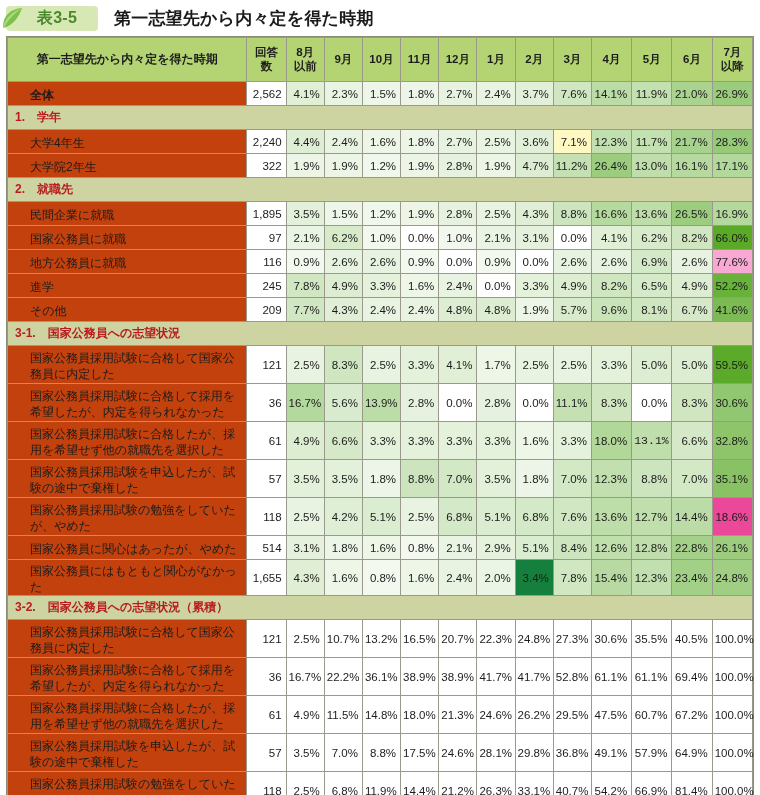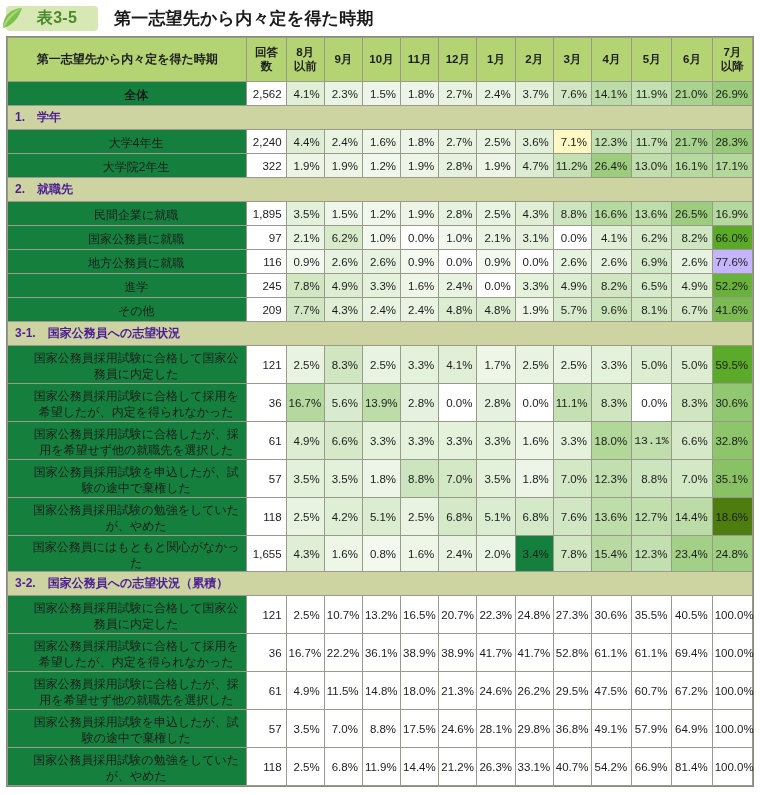--- a/index.html
+++ b/index.html
@@ -90,27 +90,27 @@
   thead th .two { display: block; }
 
   
   td.section {
     background: #cdd4a2;
     font-weight: bold;
     font-size: 12px;
     text-align: left;
     padding: 3px 0 3px 7px;
     height: 22px;
-    color: #4c1d95;
+    color: #b91c1c;
   }
 
   
   td.label {
-    background: #15803d;
-    text-align: center;
+    background: #c2410c;
+    text-align: left;
     padding: 3px 4px 0 22px;
     font-size: 12px;
     line-height: 1.35;
     color: #1c1c1c;
   }
   td.label.total { font-weight: bold; }
   td.label.two-line { height: 38px; }
   td.label.one-line { height: 24px; }
 
   
@@ -304,21 +304,21 @@
           <td class="num" style="background: rgb(231, 243, 224);">2.6%</td>
           <td class="num" style="background: rgb(231, 243, 224);">2.6%</td>
           <td class="num" style="background: rgb(243, 249, 239);">0.9%</td>
           <td class="num" style="background: rgb(255, 255, 255);">0.0%</td>
           <td class="num" style="background: rgb(243, 249, 239);">0.9%</td>
           <td class="num" style="background: rgb(255, 255, 255);">0.0%</td>
           <td class="num" style="background: rgb(231, 243, 224);">2.6%</td>
           <td class="num" style="background: rgb(231, 243, 224);">2.6%</td>
           <td class="num" style="background: rgb(212, 233, 199);">6.9%</td>
           <td class="num" style="background: rgb(231, 243, 224);">2.6%</td>
-          <td class="num" style="background: #c4b5fd;">77.6%</td>
+          <td class="num" style="background: #f9a8d4;">77.6%</td>
         </tr>
         <tr>
           <td class="label one-line">進学</td>
           <td class="cnt">245</td>
           <td class="num" style="background: rgb(208, 231, 194);">7.8%</td>
           <td class="num" style="background: rgb(220, 237, 210);">4.9%</td>
           <td class="num" style="background: rgb(228, 241, 219);">3.3%</td>
           <td class="num" style="background: rgb(238, 246, 232);">1.6%</td>
           <td class="num" style="background: rgb(233, 243, 226);">2.4%</td>
           <td class="num" style="background: rgb(255, 255, 255);">0.0%</td>
@@ -419,21 +419,37 @@
           <td class="num" style="background: rgb(223, 239, 214);">4.2%</td>
           <td class="num" style="background: rgb(219, 237, 208);">5.1%</td>
           <td class="num" style="background: rgb(232, 243, 225);">2.5%</td>
           <td class="num" style="background: rgb(212, 233, 199);">6.8%</td>
           <td class="num" style="background: rgb(219, 237, 208);">5.1%</td>
           <td class="num" style="background: rgb(212, 233, 199);">6.8%</td>
           <td class="num" style="background: rgb(209, 231, 195);">7.6%</td>
           <td class="num" style="background: rgb(189, 221, 169);">13.6%</td>
           <td class="num" style="background: rgb(192, 223, 173);">12.7%</td>
           <td class="num" style="background: rgb(187, 220, 166);">14.4%</td>
-          <td class="num" style="background: #4d7c0f;">18.6%</td>
+          <td class="num" style="background: #ec4899;">18.6%</td>
+        </tr>
+        <tr>
+          <td class="label one-line">国家公務員に関心はあったが、やめた</td>
+          <td class="cnt">514</td>
+          <td class="num" style="background: rgb(229, 241, 221);">3.1%</td>
+          <td class="num" style="background: rgb(236, 245, 231);">1.8%</td>
+          <td class="num" style="background: rgb(238, 246, 232);">1.6%</td>
+          <td class="num" style="background: rgb(244, 249, 240);">0.8%</td>
+          <td class="num" style="background: rgb(234, 244, 228);">2.1%</td>
+          <td class="num" style="background: rgb(230, 242, 222);">2.9%</td>
+          <td class="num" style="background: rgb(219, 237, 208);">5.1%</td>
+          <td class="num" style="background: rgb(206, 230, 191);">8.4%</td>
+          <td class="num" style="background: rgb(192, 223, 173);">12.6%</td>
+          <td class="num" style="background: rgb(192, 222, 172);">12.8%</td>
+          <td class="num" style="background: rgb(164, 208, 137);">22.8%</td>
+          <td class="num" style="background: rgb(157, 204, 127);">26.1%</td>
         </tr>
         <tr>
           <td class="label one-line">国家公務員にはもともと関心がなかった</td>
           <td class="cnt">1,655</td>
           <td class="num" style="background: rgb(223, 238, 213);">4.3%</td>
           <td class="num" style="background: rgb(238, 246, 232);">1.6%</td>
           <td class="num" style="background: rgb(244, 249, 240);">0.8%</td>
           <td class="num" style="background: rgb(238, 246, 232);">1.6%</td>
           <td class="num" style="background: rgb(233, 243, 226);">2.4%</td>
           <td class="num" style="background: rgb(235, 245, 229);">2.0%</td>

